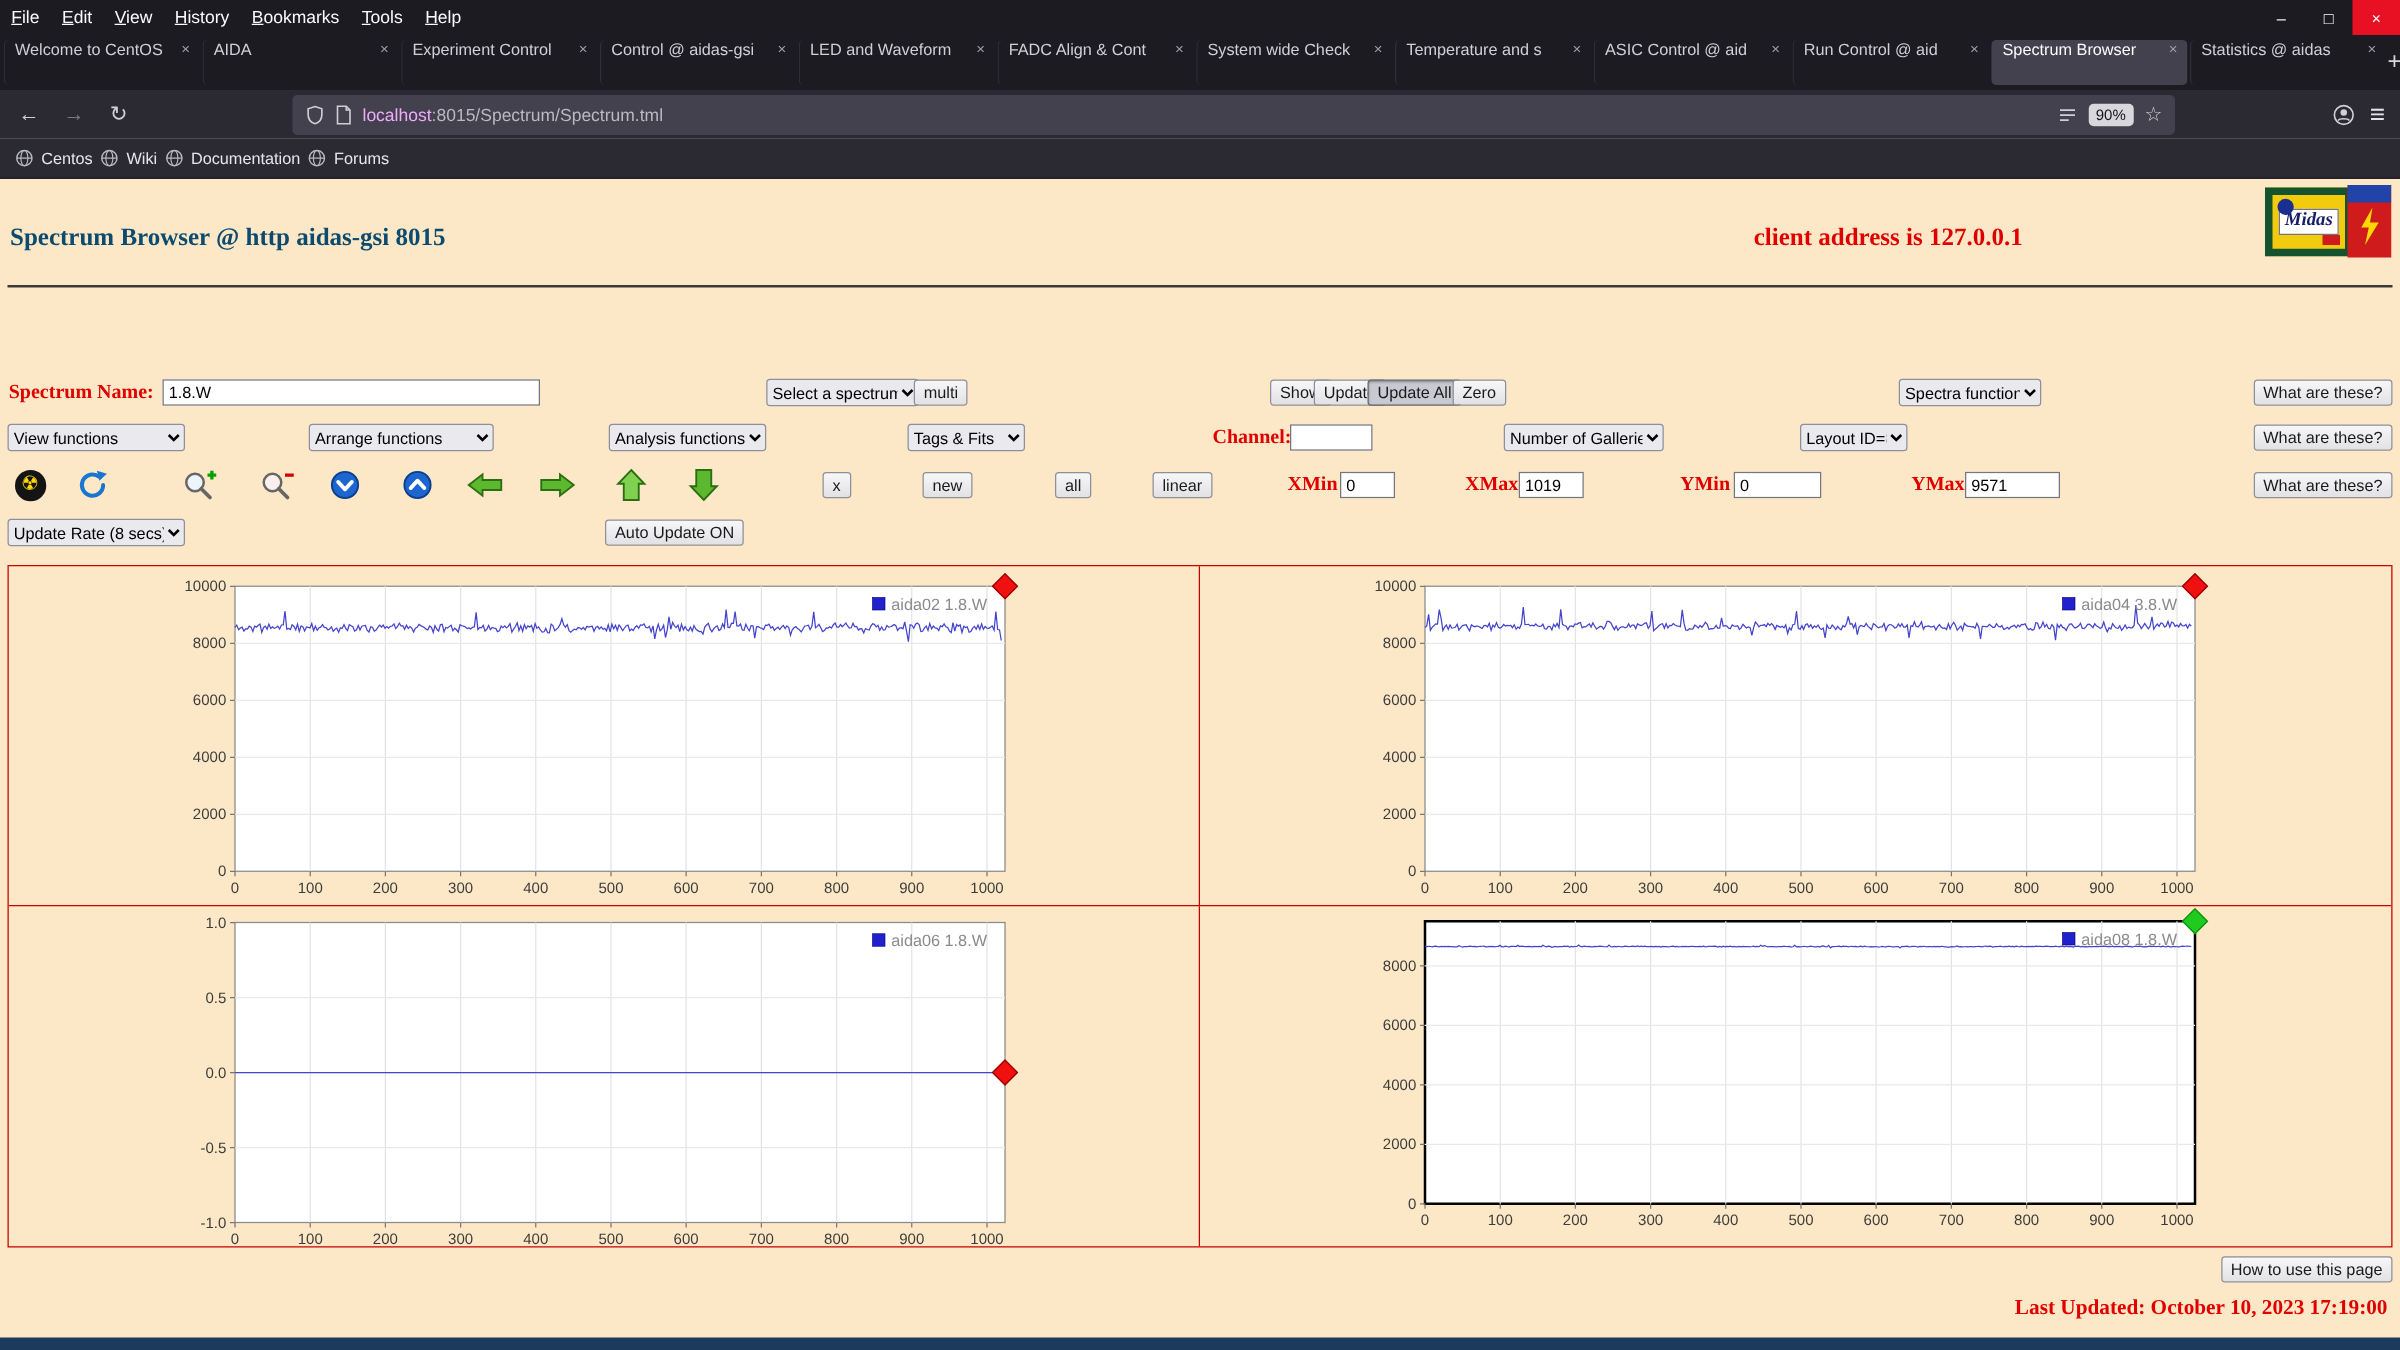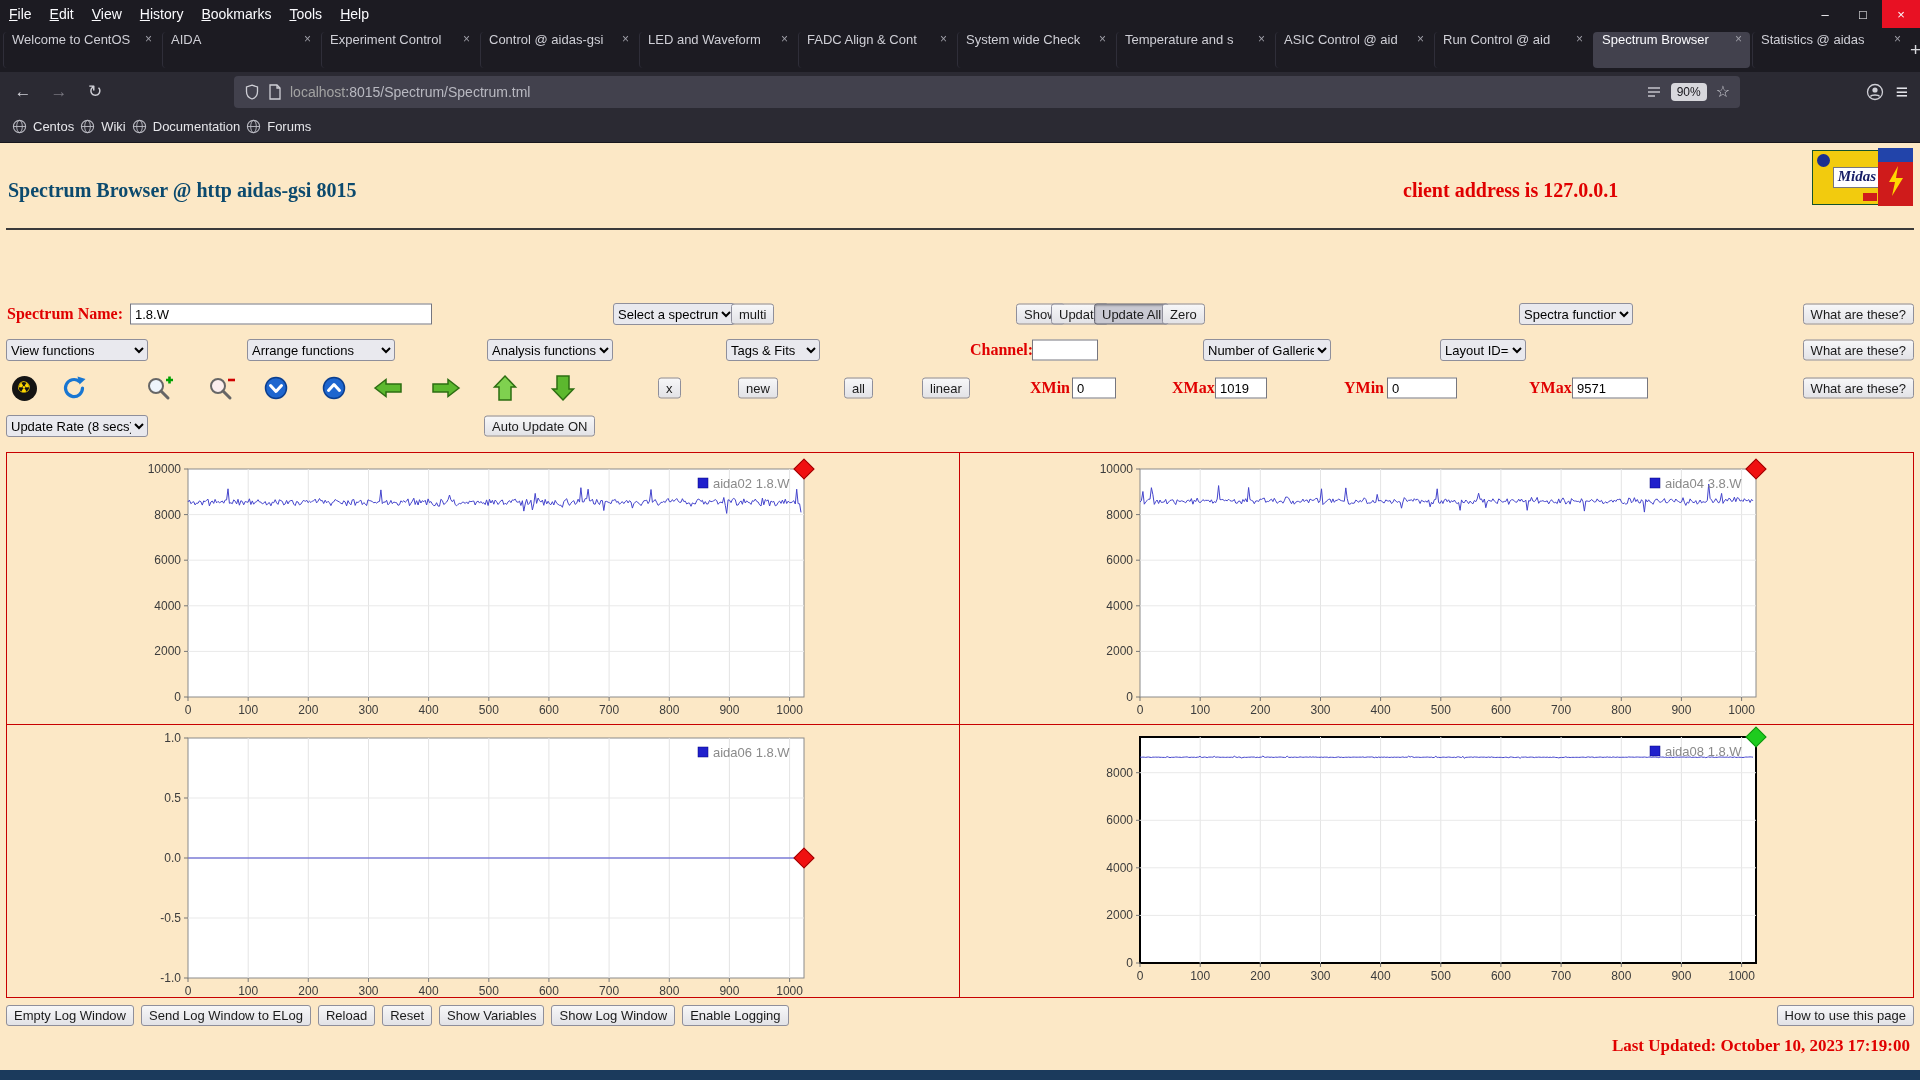--- a/index.html
+++ b/index.html
@@ -19,41 +19,41 @@
   .tab.active{background:#42414d;border-left-color:transparent}
   .tab-label{flex:1;overflow:hidden;white-space:nowrap;font-size:13px;color:#cfcfd6}
   .tab.active .tab-label{color:#fbfbfe}
   .tab-close{margin-left:4px;color:#9f9fa8;font-size:12px;cursor:pointer}
   .newtab{width:32px;text-align:center;font-size:19px;color:#d7d7dc;cursor:pointer}
 
   .navbar{position:absolute;top:72px;left:0;right:0;height:39px;background:#2b2a33;display:flex;align-items:center;padding:0 8px;z-index:5}
   .nav-btn{width:30px;height:30px;display:flex;align-items:center;justify-content:center;color:#cfcfd6;font-size:17px;border-radius:4px;margin-right:6px;cursor:pointer}
   .nav-btn.dim{color:#77767f}
   .urlbar{height:32px;width:1506px;margin-left:118px;background:#42414d;border-radius:4px;display:flex;align-items:center;padding:0 10px;gap:8px;color:#fbfbfe;font-size:14px}
-  .url-host{color:#a3a3a3}
+  .url-host{color:#f0abfc}
   .url-path{color:#b9b9c1}
   .url-right{margin-left:auto;display:flex;align-items:center;gap:9px}
   .zoom-pill{background:#d7d7dc;color:#15141a;font-size:12px;border-radius:4px;padding:2px 6px;cursor:pointer}
   .star{color:#cfcfd6;font-size:16px;cursor:pointer}
   .nav-right{margin-left:auto;display:flex;align-items:center;gap:12px;padding-right:4px}
   .hamburger{color:#e2e2e8;font-size:21px;cursor:pointer}
 
   .bookmarksbar{position:absolute;top:111px;left:0;right:0;height:32px;background:#2b2a33;display:flex;align-items:center;gap:22px;padding:0 12px;color:#e6e6ea;font-size:13px;z-index:5;border-bottom:1px solid #17161d}
   .bookmark{display:flex;align-items:center;gap:6px;cursor:pointer}
   .bm-icon{display:flex}
 
   
   .content{position:absolute;top:143px;left:0;right:0;bottom:0;background:#fce8c6}
   .rlabel{font:bold 16px "Liberation Serif",serif;color:#e00000;white-space:nowrap}
   .rlabel.big{font-size:17px}
   .page-title{position:absolute;top:36px;left:8px;font:bold 20px "Liberation Serif",serif;color:#0c4a6e}
   .client-addr{position:absolute;top:36px;left:1403px;font:bold 20px "Liberation Serif",serif;color:#e00000}
   .rule{position:absolute;top:85px;left:6px;right:6px;border-top:2px solid #3a3a3a}
 
-  .midas-logo{position:absolute;top:7px;left:1812px;width:70px;height:55px;background:#f2cb0e;border:1px solid #14532d;display:flex;align-items:center;justify-content:flex-end;cursor:pointer;overflow:hidden}
+  .midas-logo{position:absolute;top:7px;left:1812px;width:70px;height:55px;background:#f2cb0e;border:6px solid #14532d;display:flex;align-items:center;justify-content:center;cursor:pointer;overflow:hidden}
   .midas-logo .dot{position:absolute;top:3px;left:4px;width:13px;height:13px;border-radius:50%;background:#1a2f8f}
   .midas-logo .txt{font:bold italic 15px "Liberation Serif",serif;color:#161d66}
   .midas-logo .red{position:absolute;bottom:3px;right:4px;width:14px;height:8px;background:#cf1b1b}
   .powered-logo{position:absolute;top:5px;left:1878px;width:35px;height:58px;background:#cf1b1b;cursor:pointer;overflow:hidden}
   .powered-logo .blue{height:14px;background:#2244aa}
   .powered-logo svg{display:block;margin:4px auto 0}
 
   .row{position:absolute;left:0;right:0}
   .row>*{position:absolute;top:50%;transform:translateY(-50%)}
 
@@ -572,27 +572,18 @@
           <text x="173" y="51.7" text-anchor="end" class="tick">8000</text>
           <polyline points="180.0,32.0 181.4,32.3 182.9,32.1 184.3,32.2 185.7,32.4 187.1,32.1 188.6,32.0 190.0,32.3 191.4,32.5 192.9,32.1 194.3,32.2 195.7,32.1 197.1,32.2 198.6,32.1 200.0,32.3 201.4,32.3 202.9,32.4 204.3,32.4 205.7,32.5 207.1,31.6 208.6,32.2 210.0,32.6 211.4,32.3 212.9,32.3 214.3,32.3 215.7,32.0 217.2,32.1 218.6,32.3 220.0,32.2 221.4,32.5 222.9,32.2 224.3,32.1 225.7,32.0 227.2,31.9 228.6,32.4 230.0,32.4 231.4,32.2 232.9,32.3 234.3,32.2 235.7,32.5 237.2,32.2 238.6,32.1 240.0,31.3 241.4,32.4 242.9,32.4 244.3,32.0 245.7,32.2 247.2,32.6 248.6,32.1 250.0,32.1 251.4,32.1 252.9,32.2 254.3,31.3 255.7,32.3 257.2,32.0 258.6,32.1 260.0,32.3 261.4,32.3 262.9,32.2 264.3,32.3 265.7,32.4 267.2,32.2 268.6,32.3 270.0,32.3 271.4,32.2 272.9,32.4 274.3,31.2 275.7,32.0 277.2,32.5 278.6,32.0 280.0,32.1 281.5,32.9 282.9,32.5 284.3,32.2 285.7,32.4 287.2,32.3 288.6,32.2 290.0,32.2 291.5,32.0 292.9,32.1 294.3,32.0 295.7,32.6 297.2,32.2 298.6,32.5 300.0,32.2 301.5,32.1 302.9,31.0 304.3,32.1 305.7,32.4 307.2,32.0 308.6,32.1 310.0,32.3 311.5,32.1 312.9,32.4 314.3,32.4 315.7,32.1 317.2,32.3 318.6,32.1 320.0,32.0 321.5,32.1 322.9,32.3 324.3,32.4 325.7,32.5 327.2,31.0 328.6,32.3 330.0,32.4 331.5,32.2 332.9,32.4 334.3,32.1 335.7,32.2 337.2,32.4 338.6,32.3 340.0,31.9 341.5,32.1 342.9,32.3 344.3,32.2 345.8,32.0 347.2,32.1 348.6,32.3 350.0,31.8 351.5,32.3 352.9,31.9 354.3,32.2 355.8,32.0 357.2,32.3 358.6,32.3 360.0,32.3 361.5,32.1 362.9,32.4 364.3,32.1 365.8,32.2 367.2,32.1 368.6,32.6 370.0,32.2 371.5,32.3 372.9,32.3 374.3,32.5 375.8,32.4 377.2,32.1 378.6,31.9 380.0,32.4 381.5,32.2 382.9,32.5 384.3,32.4 385.8,32.2 387.2,32.3 388.6,32.1 390.0,32.3 391.5,32.3 392.9,32.1 394.3,32.1 395.8,32.2 397.2,32.2 398.6,32.2 400.0,32.1 401.5,32.2 402.9,31.9 404.3,32.4 405.8,32.3 407.2,32.0 408.6,32.0 410.1,32.1 411.5,31.9 412.9,32.1 414.3,32.7 415.8,32.1 417.2,32.6 418.6,32.0 420.1,32.4 421.5,32.1 422.9,32.3 424.3,32.0 425.8,32.4 427.2,32.1 428.6,32.4 430.1,32.4 431.5,32.2 432.9,32.4 434.3,32.1 435.8,32.3 437.2,32.2 438.6,32.2 440.1,32.4 441.5,32.2 442.9,31.9 444.3,32.4 445.8,32.2 447.2,32.3 448.6,31.2 450.1,32.1 451.5,31.5 452.9,32.0 454.3,32.5 455.8,32.2 457.2,32.2 458.6,32.2 460.1,32.4 461.5,32.4 462.9,32.2 464.3,32.2 465.8,32.2 467.2,32.0 468.6,32.2 470.1,32.3 471.5,32.1 472.9,32.6 474.4,32.4 475.8,31.3 477.2,32.4 478.6,32.3 480.1,32.5 481.5,32.4 482.9,32.1 484.4,32.2 485.8,32.4 487.2,32.2 488.6,32.0 490.1,32.2 491.5,32.4 492.9,32.4 494.4,32.2 495.8,32.6 497.2,31.9 498.6,31.8 500.1,32.3 501.5,32.5 502.9,31.3 504.4,33.3 505.8,32.3 507.2,32.3 508.6,32.2 510.1,32.1 511.5,32.0 512.9,32.4 514.4,31.9 515.8,32.1 517.2,32.1 518.6,32.4 520.1,32.2 521.5,32.1 522.9,32.2 524.4,32.1 525.8,32.4 527.2,32.3 528.6,32.0 530.1,32.4 531.5,31.9 532.9,32.3 534.4,32.4 535.8,32.5 537.2,32.3 538.7,32.4 540.1,32.3 541.5,32.4 542.9,32.6 544.4,32.4 545.8,32.1 547.2,32.4 548.7,32.7 550.1,32.0 551.5,32.0 552.9,32.3 554.4,32.5 555.8,32.5 557.2,32.2 558.7,32.2 560.1,33.3 561.5,32.1 562.9,32.2 564.4,32.1 565.8,32.0 567.2,32.4 568.7,32.3 570.1,32.1 571.5,32.1 572.9,32.2 574.4,32.6 575.8,32.2 577.2,32.3 578.7,32.1 580.1,32.2 581.5,32.4 582.9,32.2 584.4,32.2 585.8,32.4 587.2,32.1 588.7,32.5 590.1,32.2 591.5,32.5 592.9,32.1 594.4,32.2 595.8,32.5 597.2,32.5 598.7,32.9 600.1,32.5 601.5,32.4 603.0,32.5 604.4,32.3 605.8,31.8 607.2,32.4 608.7,32.3 610.1,32.5 611.5,32.4 613.0,32.3 614.4,32.4 615.8,32.3 617.2,32.3 618.7,32.4 620.1,32.3 621.5,32.2 623.0,32.1 624.4,32.3 625.8,32.5 627.2,32.0 628.7,31.9 630.1,32.3 631.5,32.0 633.0,32.1 634.4,32.6 635.8,32.3 637.2,32.3 638.7,32.2 640.1,32.0 641.5,32.2 643.0,32.4 644.4,32.2 645.8,32.3 647.2,31.9 648.7,32.3 650.1,32.1 651.5,32.5 653.0,31.9 654.4,32.2 655.8,32.4 657.2,32.0 658.7,32.3 660.1,32.3 661.5,32.3 663.0,32.2 664.4,32.3 665.8,32.2 667.3,32.3 668.7,31.9 670.1,32.1 671.5,32.1 673.0,32.1 674.4,32.3 675.8,32.1 677.3,32.0 678.7,32.1 680.1,32.2 681.5,32.2 683.0,32.2 684.4,32.0 685.8,32.2 687.3,32.4 688.7,32.1 690.1,32.0 691.5,32.4 693.0,32.0 694.4,32.2 695.8,32.1 697.3,32.3 698.7,32.6 700.1,32.0 701.5,32.1 703.0,32.0 704.4,32.4 705.8,32.1 707.3,32.5 708.7,32.3 710.1,32.4 711.5,32.2 713.0,32.5 714.4,32.2 715.8,32.2 717.3,32.1 718.7,32.3 720.1,32.1 721.5,32.1 723.0,32.0 724.4,32.1 725.8,32.3 727.3,32.1 728.7,32.2 730.1,31.9 731.6,32.5 733.0,32.2 734.4,32.3 735.8,32.2 737.3,32.5 738.7,32.3 740.1,32.1 741.6,31.9 743.0,32.3 744.4,32.2 745.8,32.7 747.3,32.2 748.7,31.9 750.1,32.3 751.6,32.0 753.0,32.1 754.4,32.5 755.8,32.3 757.3,32.4 758.7,32.1 760.1,32.0 761.6,32.2 763.0,32.0 764.4,32.3 765.8,32.2 767.3,32.1 768.7,32.4 770.1,31.9 771.6,32.3 773.0,32.4 774.4,31.9 775.8,32.4 777.3,32.4 778.7,32.2 780.1,32.3 781.6,32.4 783.0,32.5 784.4,32.3 785.8,32.0 787.3,32.1 788.7,32.0 790.1,31.9 791.6,32.0 793.0,32.2" fill="none" stroke="#4444cc" stroke-width="1"></polyline>
           <rect x="690" y="21" width="10" height="10" fill="#2020cc" stroke="#000080" stroke-width="0.5"></rect>
           <text x="705" y="31" class="legend">aida08 1.8.W</text>
         </svg>
         <div class="marker" style="background: rgb(30, 203, 30); border-color: rgb(15, 143, 15); left: 796px; top: 12px;"></div>
       </div>
   </div>
 
   <div class="footer-row">
-    <span id="footer-buttons" style="display:flex;gap:7px">
-        <button class="btn">Empty Log Window</button>
-        <button class="btn">Send Log Window to ELog</button>
-        <button class="btn">Reload</button>
-        <button class="btn">Reset</button>
-        <button class="btn">Show Variables</button>
-        <button class="btn">Show Log Window</button>
-        <button class="btn">Enable Logging</button>
-      </span>
     <button class="btn howto">How to use this page</button>
   </div>
 
   <div class="last-updated">Last Updated: October 10, 2023 17:19:00</div>
   <div class="bottom-strip"></div>
 </div>
 
 </body></html>

